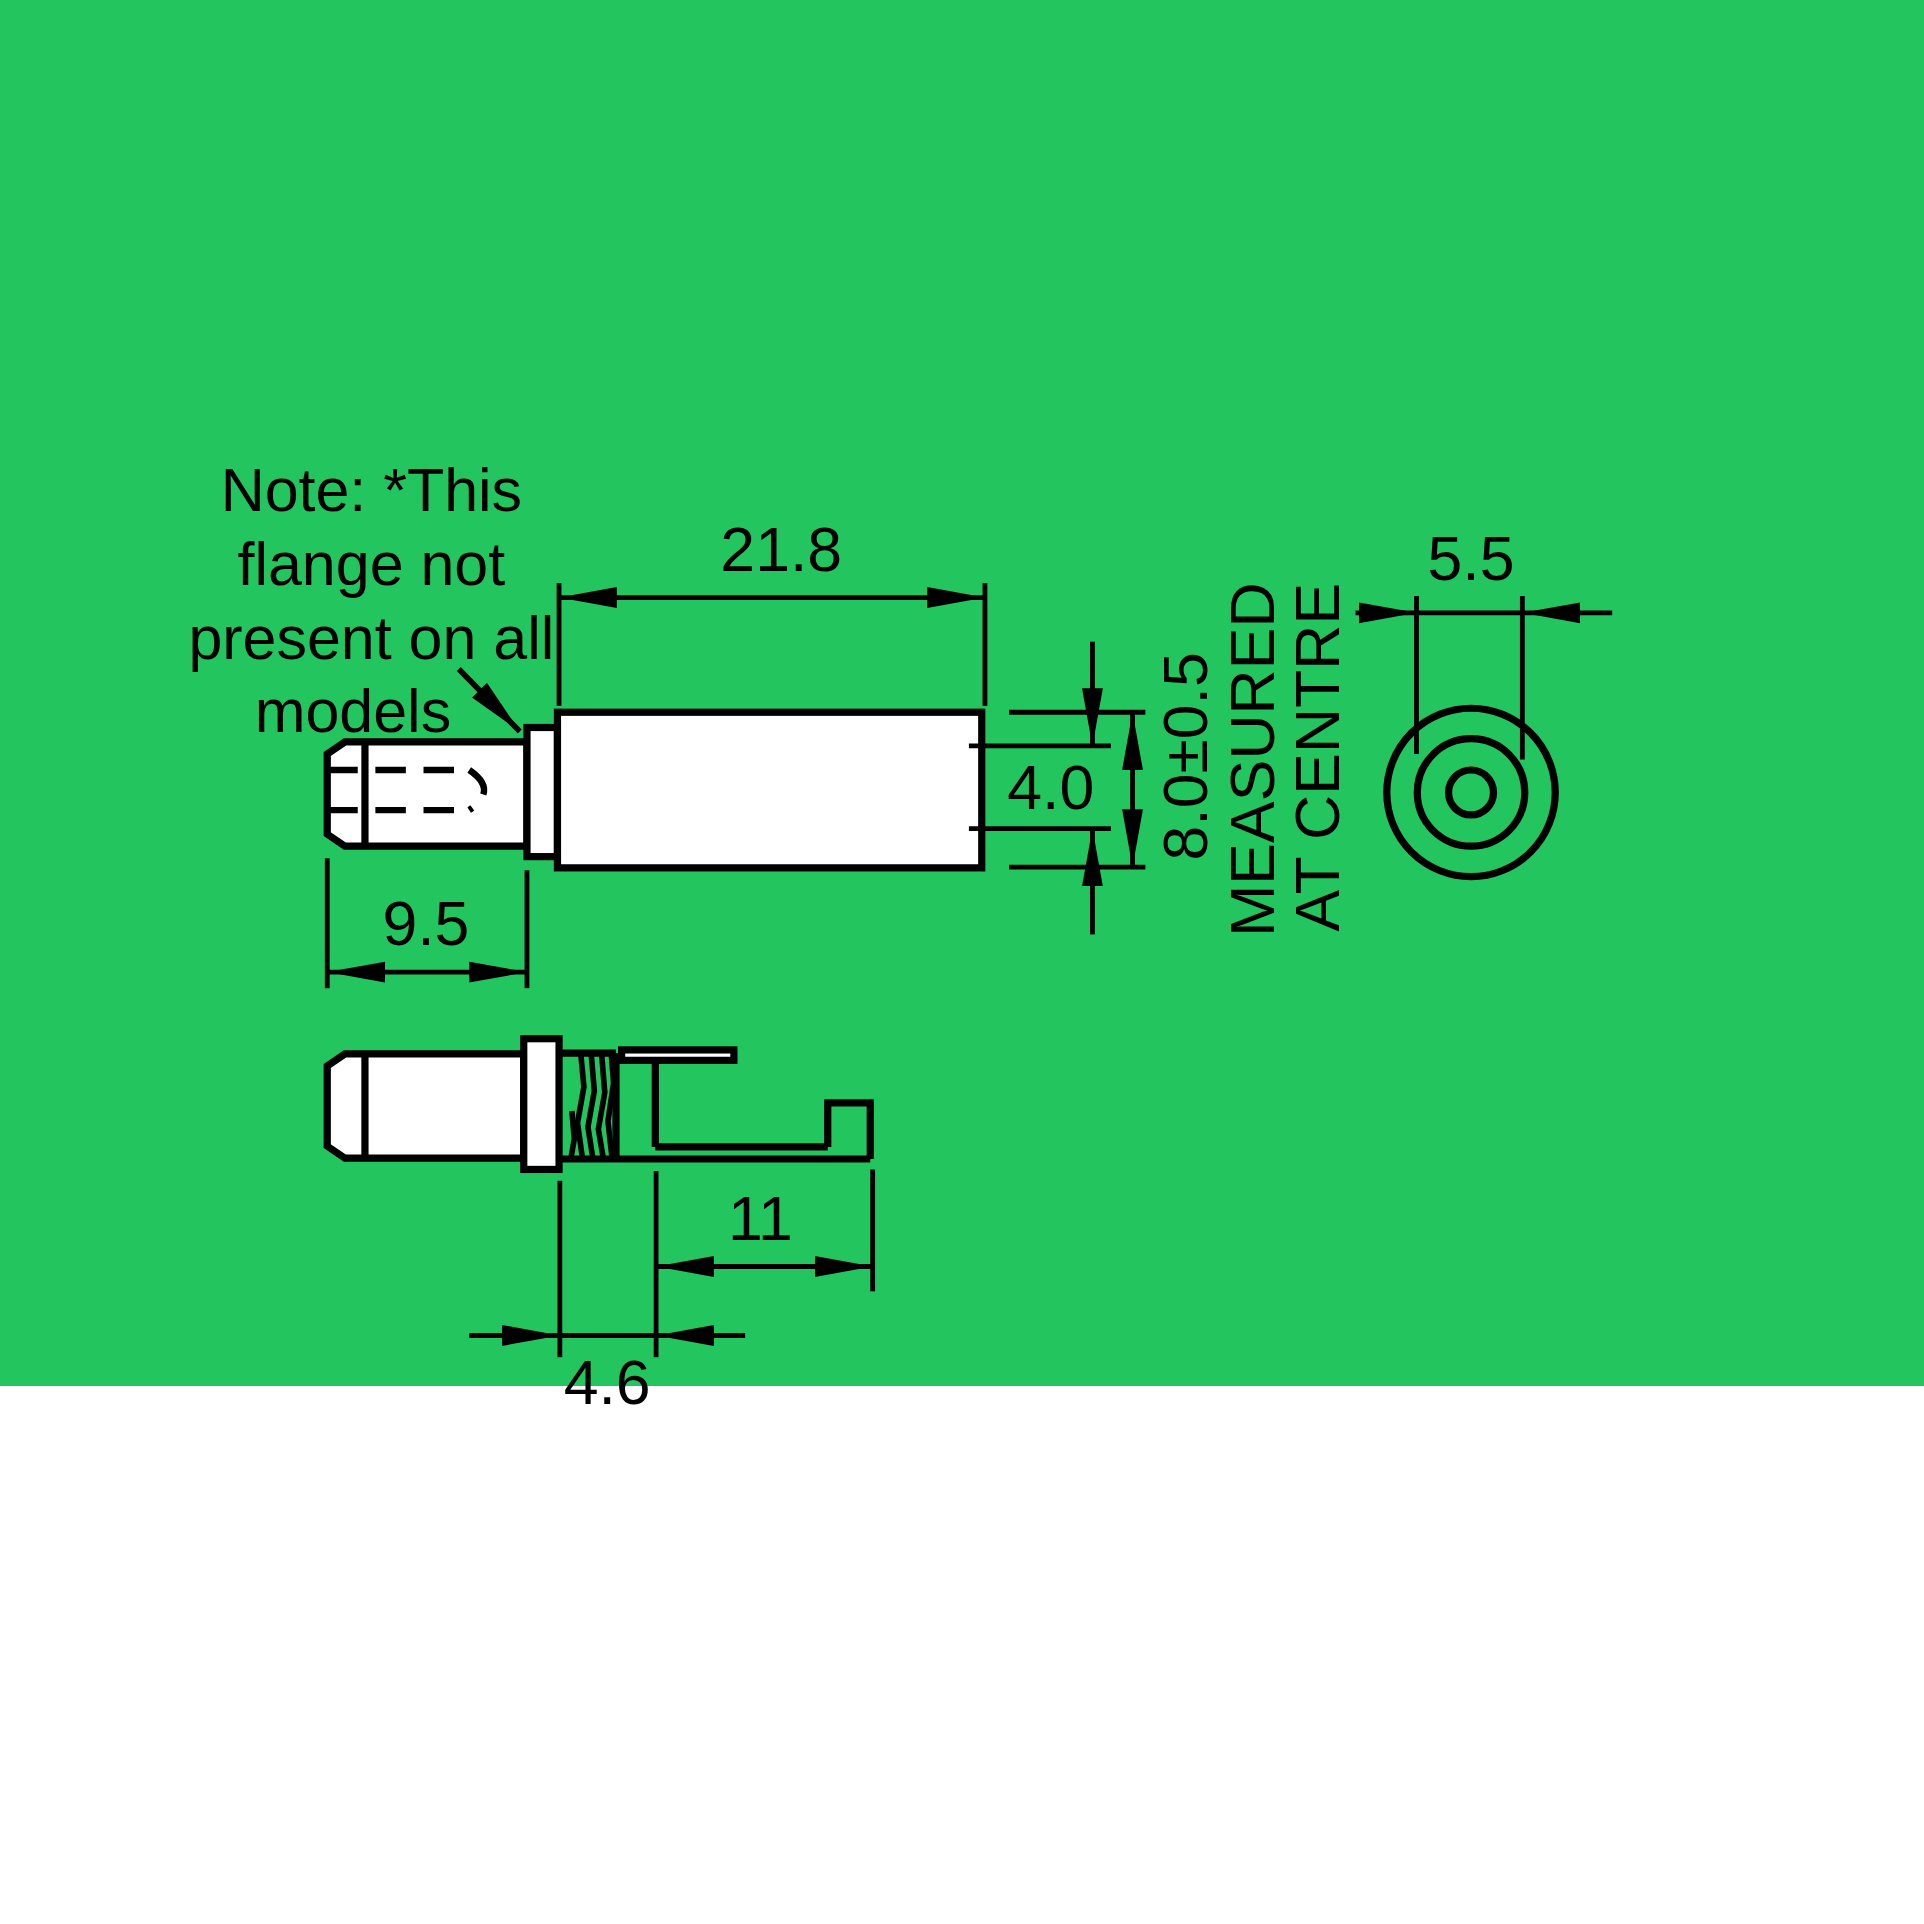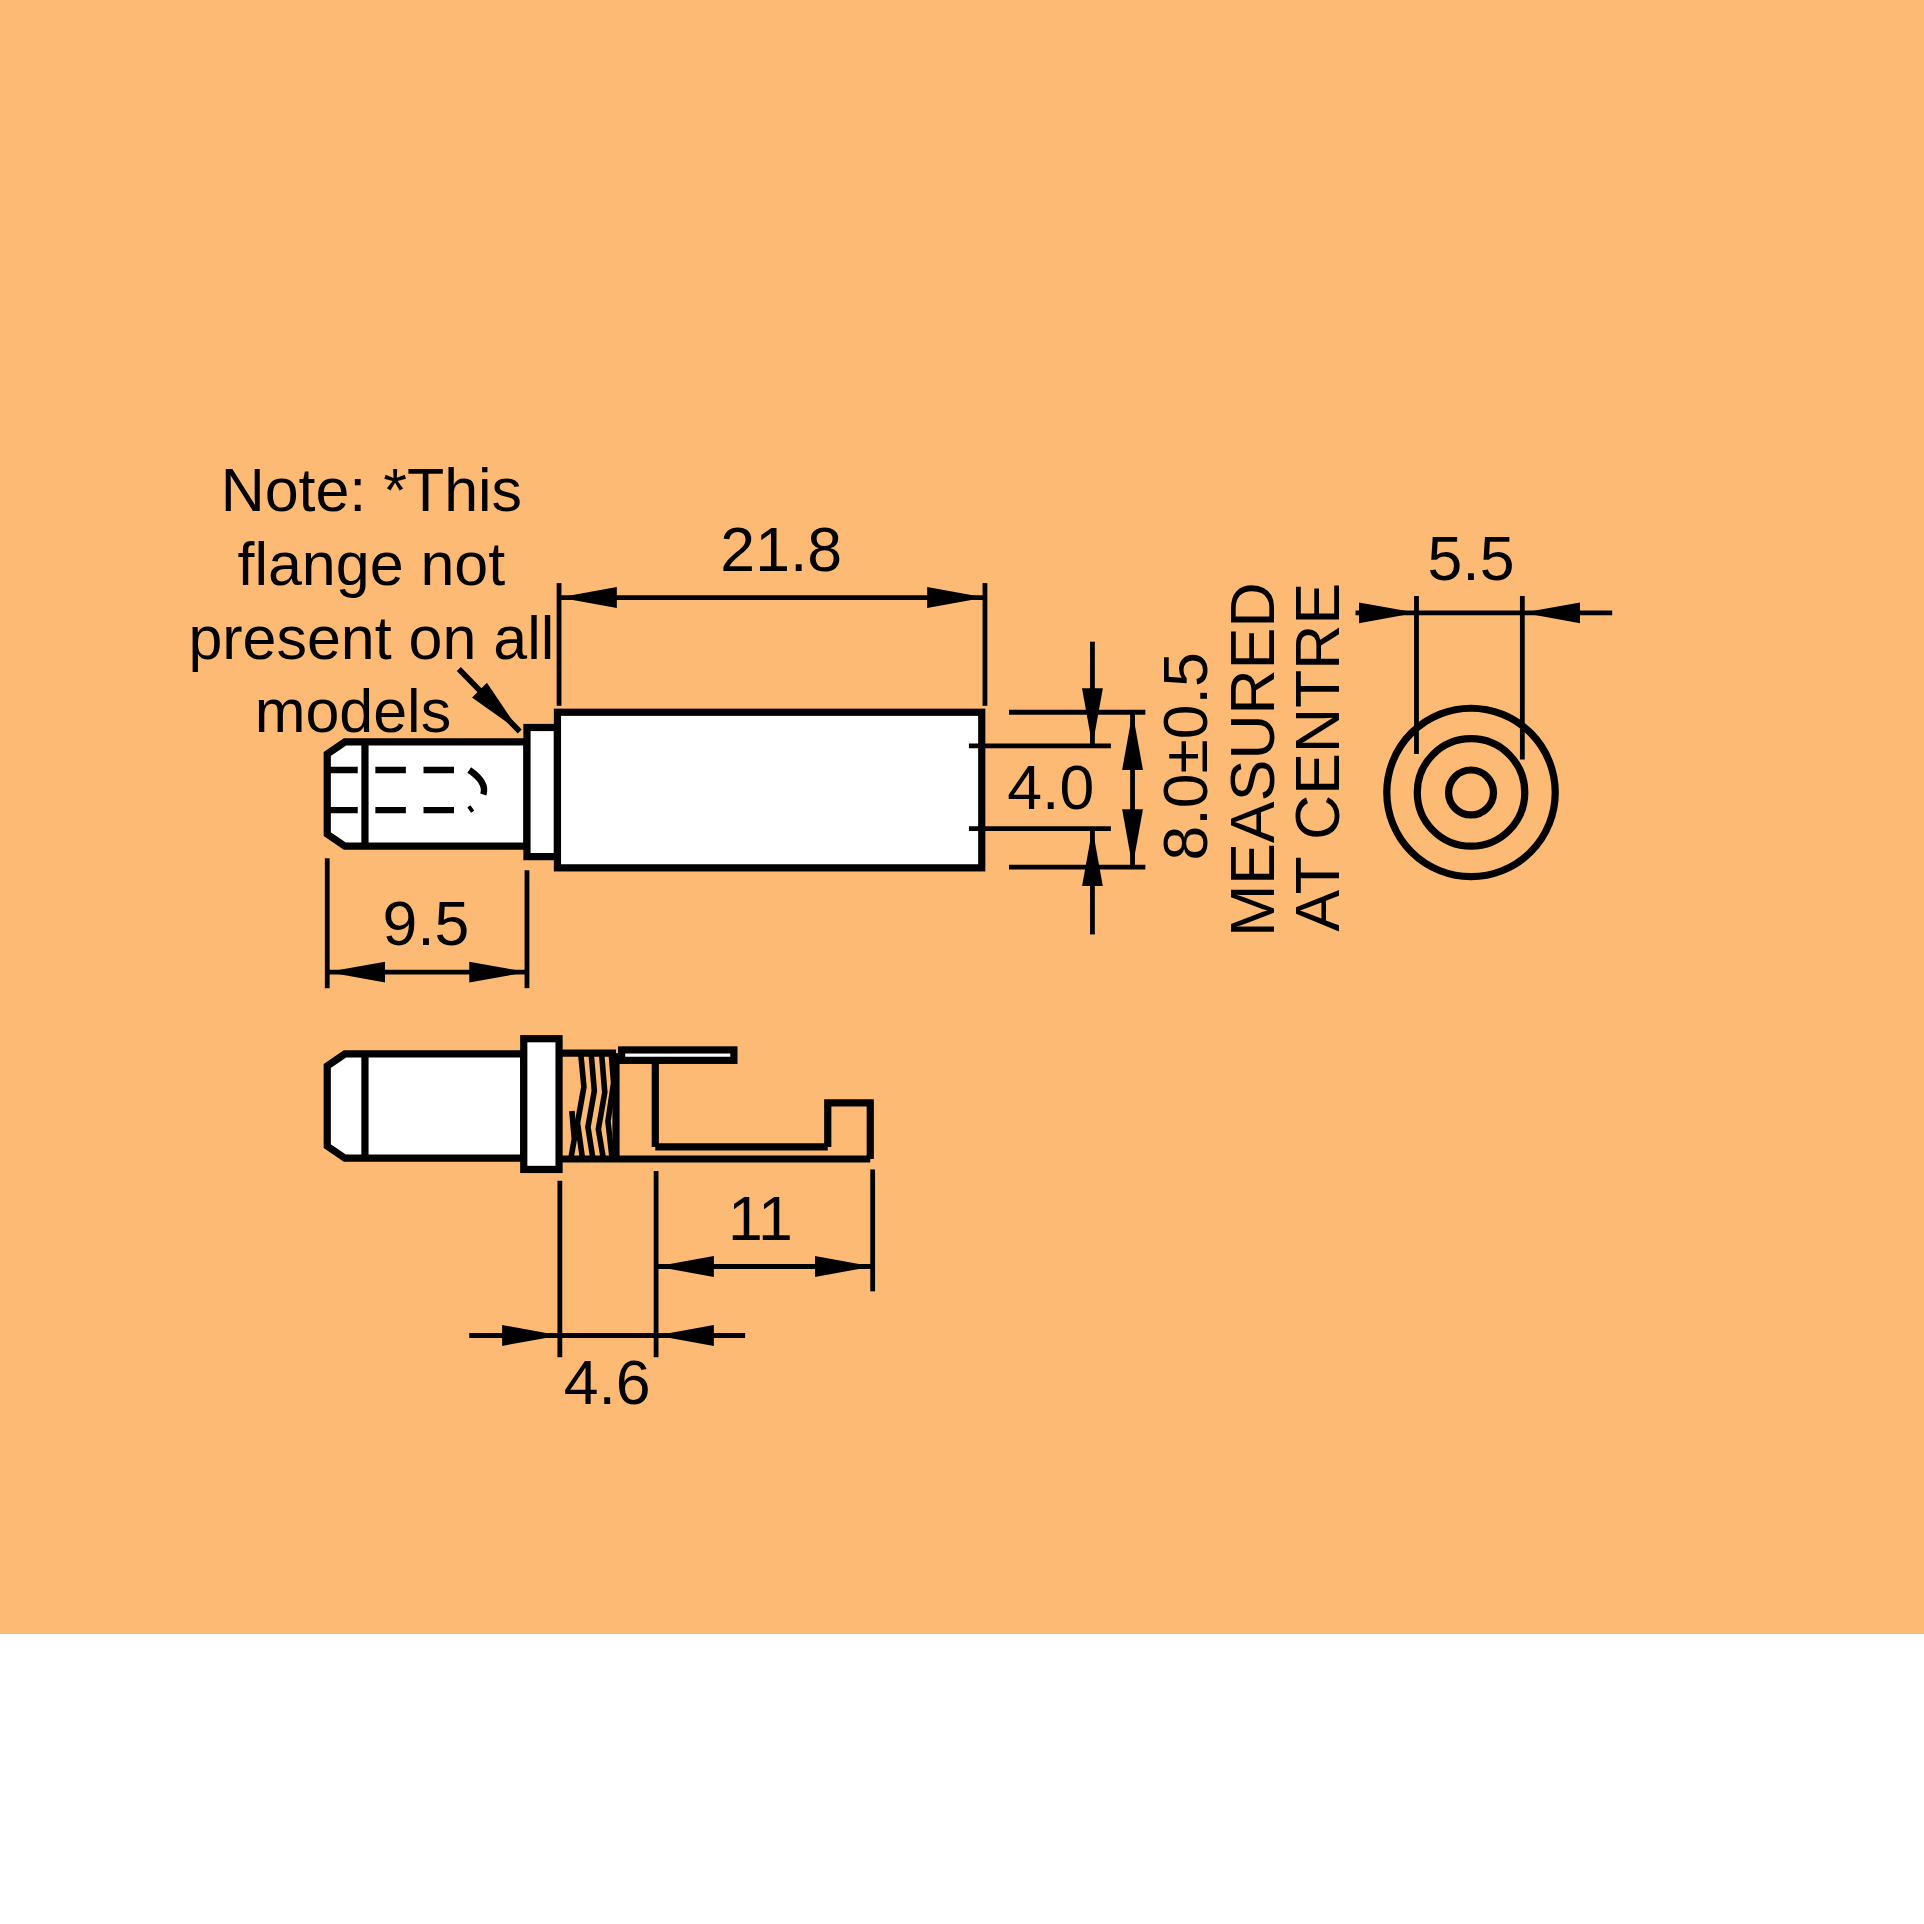--- a/index.html
+++ b/index.html
@@ -4,22 +4,22 @@
 <style>
   html, body {
     margin: 0;
     padding: 0;
     background: #ffffff;
     width: 1925px;
     height: 1925px;
   }
   #drawing-page {
     width: 1925px;
-    height: 1634px;
-    background: #fdba74;
+    height: 1386px;
+    background: #22c55e;
   }
   svg {
     display: block;
   }
   .outline {
     fill: #ffffff;
     stroke: #000000;
     stroke-width: 9;
     stroke-linejoin: miter;
   }

